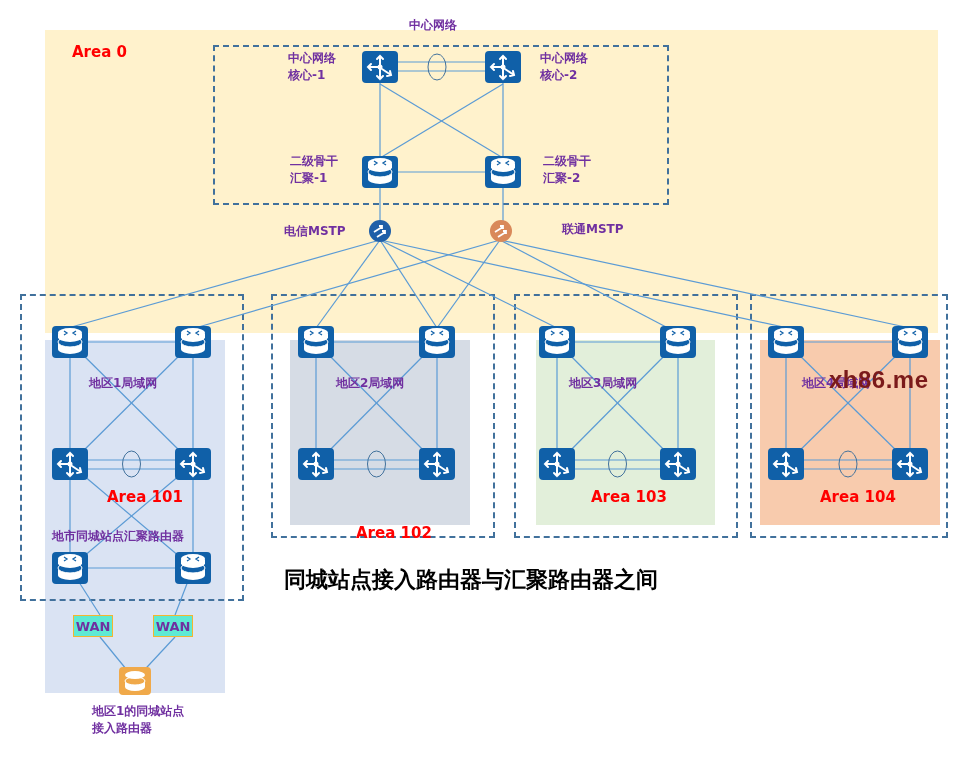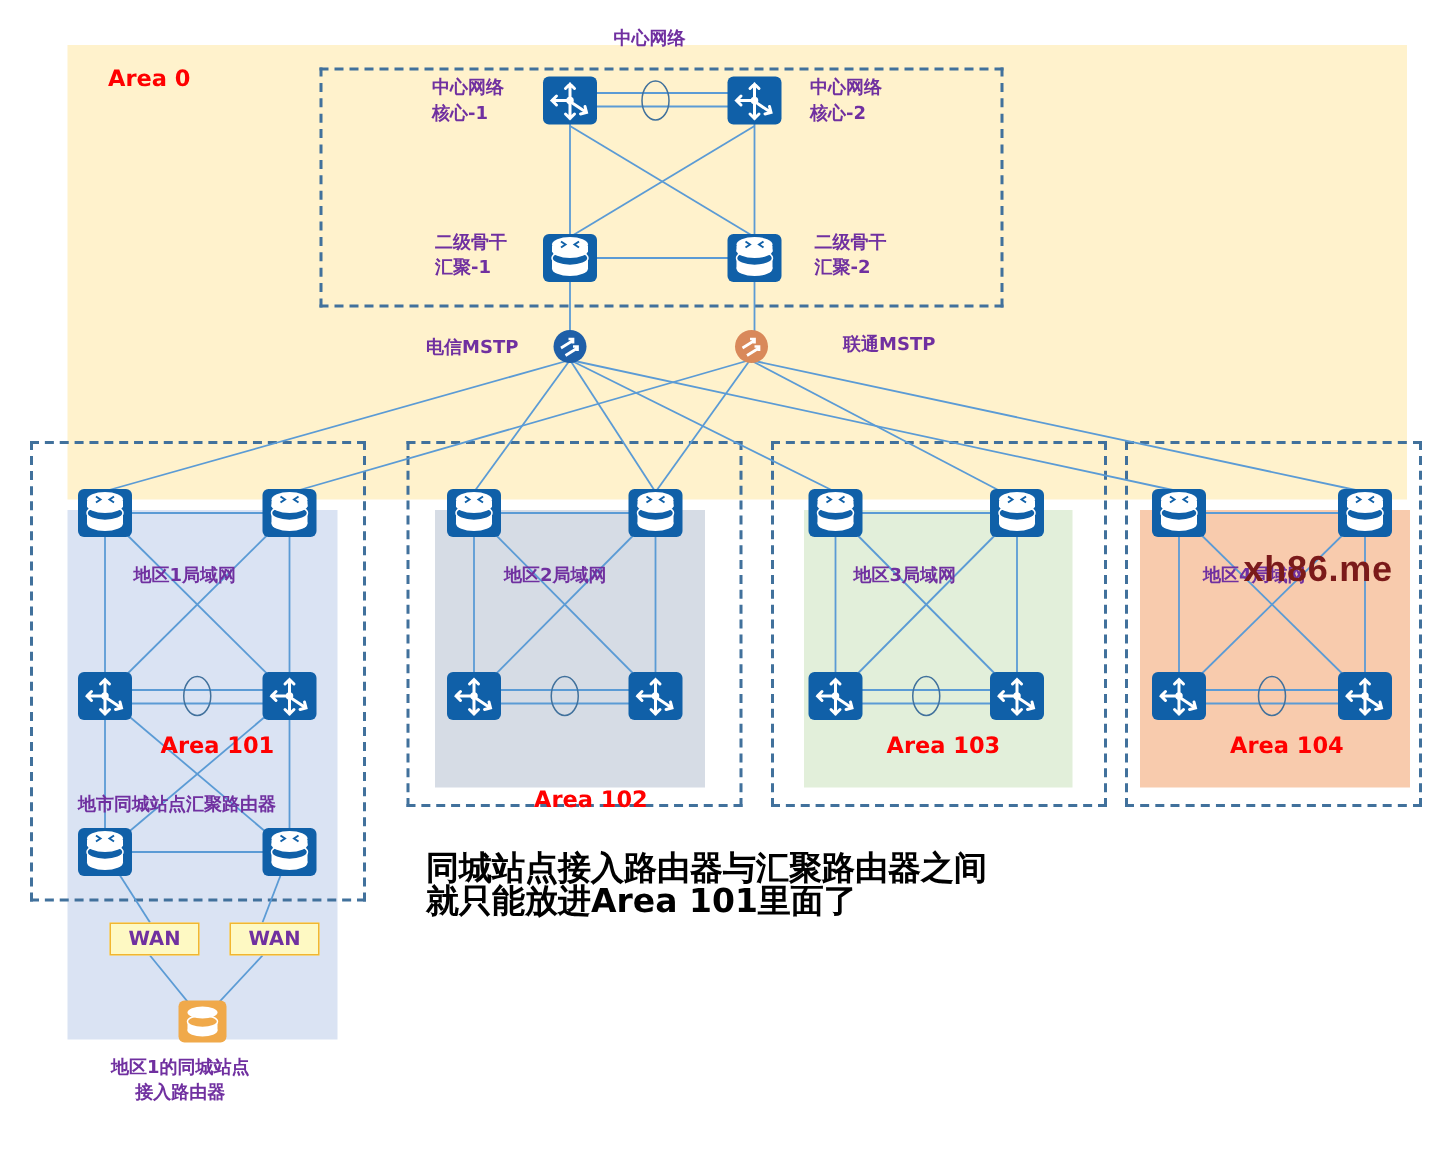--- a/index.html
+++ b/index.html
@@ -5,21 +5,21 @@
   html, body { margin:0; padding:0; background:#ffffff; }
   body { width:956px; height:777px; position:relative; overflow:hidden;
          font-family:"DejaVu Sans", "Liberation Sans", sans-serif; }
   .abs { position:absolute; }
   .area0 { left:45px; top:30px; width:893px; height:303px; background:#fff2cc; }
   .region-bg { position:absolute; }
   .dash { position:absolute; border:2px dashed #41719c; box-sizing:border-box; }
   .lbl-purple { color:#7030a0; font-weight:bold; font-size:12px; line-height:17px; position:absolute; white-space:nowrap; }
   .lbl-red { color:#ff0000; font-weight:bold; position:absolute; white-space:nowrap; }
   svg.net { position:absolute; left:0; top:0; }
-  .wan { position:absolute; width:60px; height:22px; border:1.5px solid #f2b630; background:#fef9c3;
+  .wan { position:absolute; width:40px; height:22px; border:1.5px solid #f2b630; background:#5eead4;
          color:#7030a0; font-weight:bold; font-size:13px; text-align:center; line-height:22px; box-sizing:border-box; }
   .note { position:absolute; left:284px; top:569px; color:#000; font-weight:bold; font-size:22px; line-height:22px; }
   .watermark { position:absolute; left:829px; top:366px; color:#7b1a1a; font-weight:bold; font-size:24px; letter-spacing:0.5px; font-family:Liberation Sans, sans-serif; }
 </style>
 </head>
 <body>
 
 <div class="abs area0"></div>
 <div class="region-bg" style="left:45px;top:340px;width:180px;height:353px;background:#dae3f3;"></div>
 <div class="region-bg" style="left:290px;top:340px;width:180px;height:185px;background:#d6dce5;"></div>
@@ -194,24 +194,23 @@
 <div class="lbl-purple" style="left:802px;top:375px;">地区4局域网</div>
 
 <div class="lbl-red" style="left:107px;top:488px;font-size:15px;">Area 101</div>
 <div class="lbl-red" style="left:356px;top:487px;font-size:15px;margin-top:37px;">Area 102</div>
 <div class="lbl-red" style="left:591px;top:488px;font-size:15px;">Area 103</div>
 <div class="lbl-red" style="left:820px;top:488px;font-size:15px;">Area 104</div>
 
 <div class="lbl-purple" style="left:52px;top:528px;">地市同城站点汇聚路由器</div>
 <div class="wan" style="left:73px;top:615px;">WAN</div>
 <div class="wan" style="left:153px;top:615px;">WAN</div>
-<div class="lbl-purple" style="left:74px;top:703px;text-align:center;">
+<div class="lbl-purple" style="left:92px;top:703px;">
   <div>地区1的同城站点</div>
   <div>接入路由器</div>
 </div>
 
 <div class="note">
   <div>同城站点接入路由器与汇聚路由器之间</div>
-  <div>就只能放进Area 101里面了</div>
   <div style="height:22px;"></div>
 </div>
 
 <div class="watermark">xh86.me</div>
 
 </body></html>

